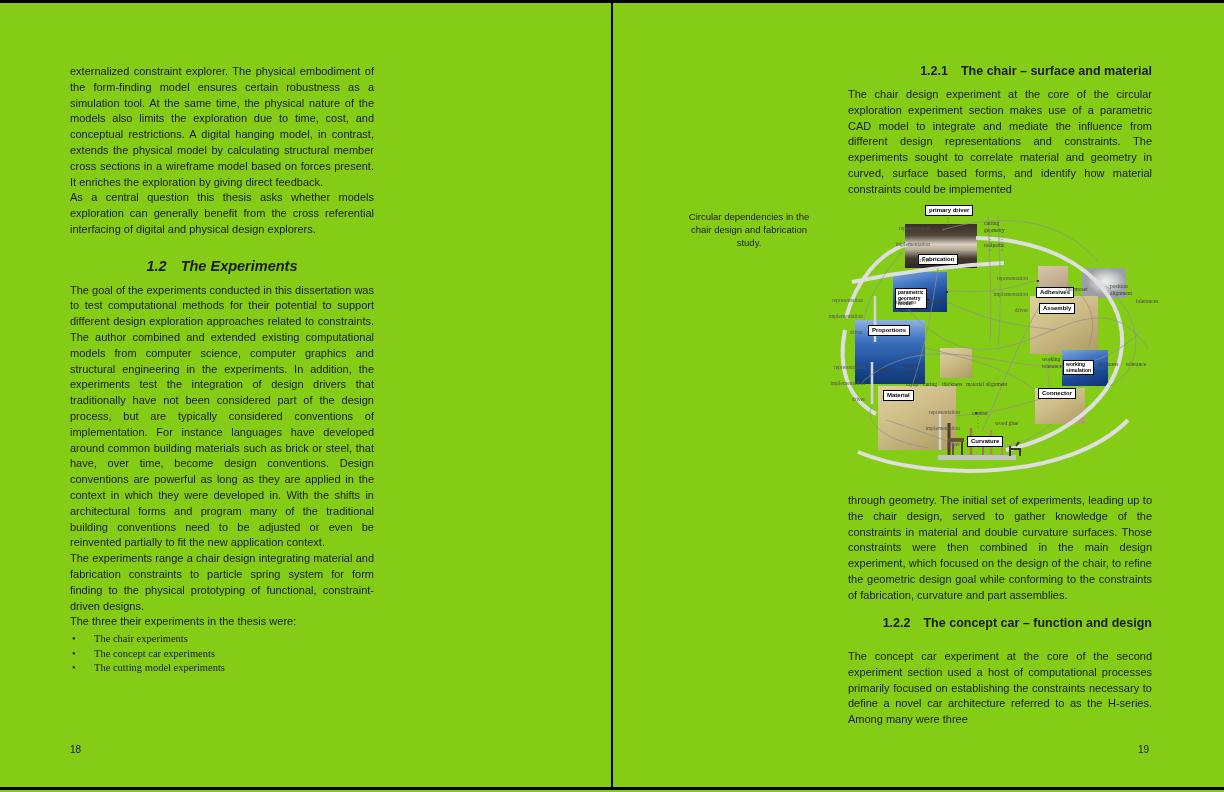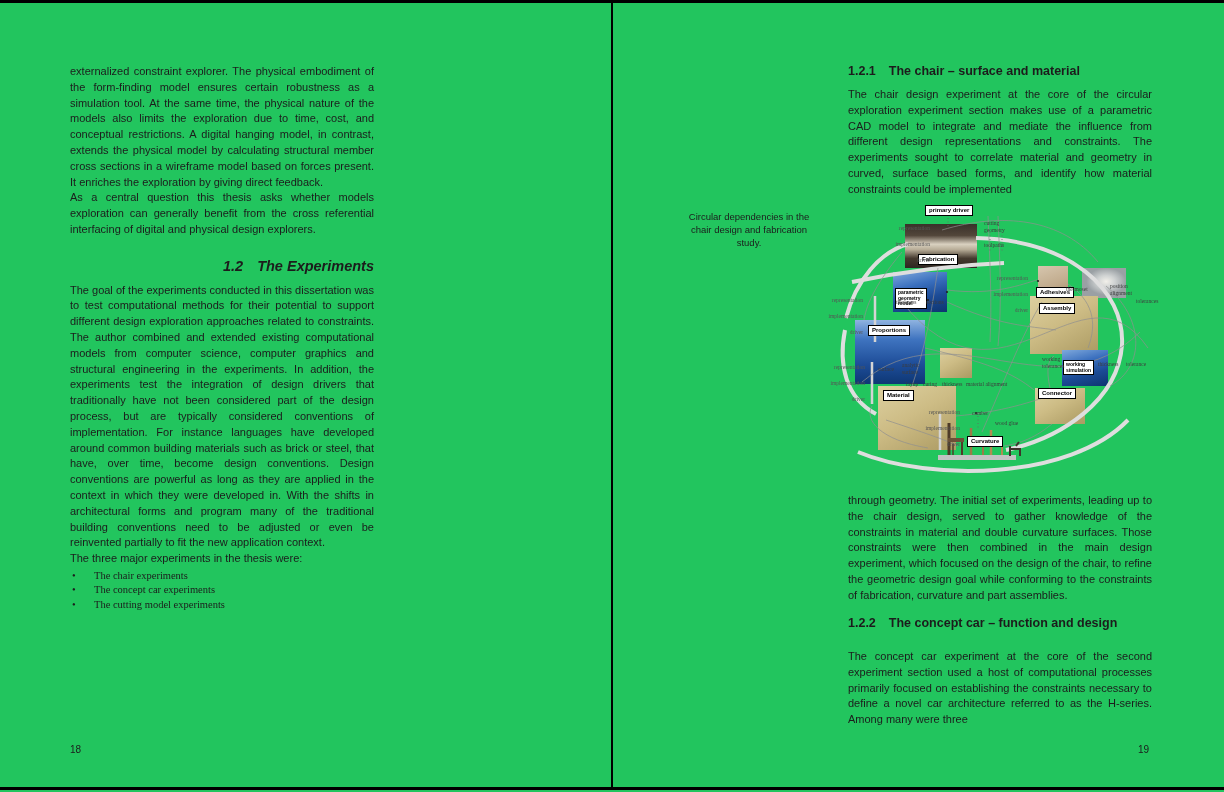--- a/index.html
+++ b/index.html
@@ -1,29 +1,29 @@
 <!DOCTYPE html>
 <html><head>
 <meta charset="utf-8">
 <style>
   html,body{margin:0;padding:0;background:#ffffff;}
-  #spread{position:relative;width:1224px;height:792px;background:#22c55e;overflow:hidden;
+  #spread{position:relative;width:1224px;height:792px;background:#84cc16;overflow:hidden;
           font-family:"Liberation Sans",sans-serif;color:#1c1c1c;}
   .rule{position:absolute;background:#000;}
   #top-rule{left:0;top:0;width:1224px;height:3px;}
   #bottom-rule{left:0;top:787px;width:1224px;height:3px;}
   #center-divider{left:611px;top:3px;width:2px;height:784px;}
 
   
   .col{position:absolute;text-align:justify;font-size:11px;line-height:15.8px;}
   .col p{margin:0;}
   #left-col{left:70px;top:64px;width:304px;}
-  .sec-head{font-weight:bold;font-style:italic;font-size:14.5px;margin:21px 0 8px 0;text-align:right;}
+  .sec-head{font-weight:bold;font-style:italic;font-size:14.5px;margin:21px 0 8px 0;text-align:center;}
   .sec-head .num{margin-right:14px;}
-  .subsec-head{font-weight:bold;font-size:12.5px;text-align:left;}
+  .subsec-head{font-weight:bold;font-size:12.5px;text-align:right;}
   .subsec-head .num{margin-right:13px;}
   .bullets{margin-top:2px;font-family:"Liberation Serif",serif;font-size:10.5px;line-height:14.5px;text-align:left;}
   .bullet-row{display:flex;}
   .bullet-dot{width:22px;flex:0 0 22px;text-align:left;padding-left:2px;}
   .pagenum{position:absolute;font-size:10px;}
   #pagenum-left{left:70px;top:744px;}
   #pagenum-right{left:1138px;top:744px;}
 
   #right-h1{position:absolute;left:848px;top:64px;width:304px;}
   #right-b1{position:absolute;left:848px;top:87px;width:304px;}
@@ -60,21 +60,22 @@
   <div id="bottom-rule" class="rule"></div>
   <div id="center-divider" class="rule"></div>
 
   <div id="left-col" class="col">
     <p>externalized constraint explorer. The physical embodiment of the form-finding model ensures certain robustness as a simulation tool. At the same time, the physical nature of the models also limits the exploration due to time, cost, and conceptual restrictions. A digital hanging model, in contrast, extends the physical model by calculating structural member cross sections in a wireframe model based on forces present. It enriches the exploration by giving direct feedback.</p>
     <p>As a central question this thesis asks whether models exploration can generally benefit from the cross referential interfacing of digital and physical design explorers.</p>
     <div class="sec-head">
       <span class="num">1.2</span><span>The Experiments</span>
     </div>
     <p>The goal of the experiments conducted in this dissertation was to test computational methods for their potential to support different design exploration approaches related to constraints. The author combined and extended existing computational models from computer science, computer graphics and structural engineering in the experiments. In addition, the experiments test the integration of design drivers that traditionally have not been considered part of the design process, but are typically considered conventions of implementation. For instance languages have developed around common building materials such as brick or steel, that have, over time, become design conventions. Design conventions are powerful as long as they are applied in the context in which they were developed in. With the shifts in architectural forms and program many of the traditional building conventions need to be adjusted or even be reinvented partially to fit the new application context.</p>
-    <p>The three major experiments in the thesis were:</p>
+    <p>The experiments range a chair design integrating material and fabrication constraints to particle spring system for form finding to the physical prototyping of functional, constraint-driven designs.</p>
+    <p>The three their experiments in the thesis were:</p>
     <div class="bullets">
       <div class="bullet-row">
           <span class="bullet-dot">•</span>
           <span>The chair experiments</span>
         </div>
       <div class="bullet-row">
           <span class="bullet-dot">•</span>
           <span>The concept car experiments</span>
         </div>
       <div class="bullet-row">

